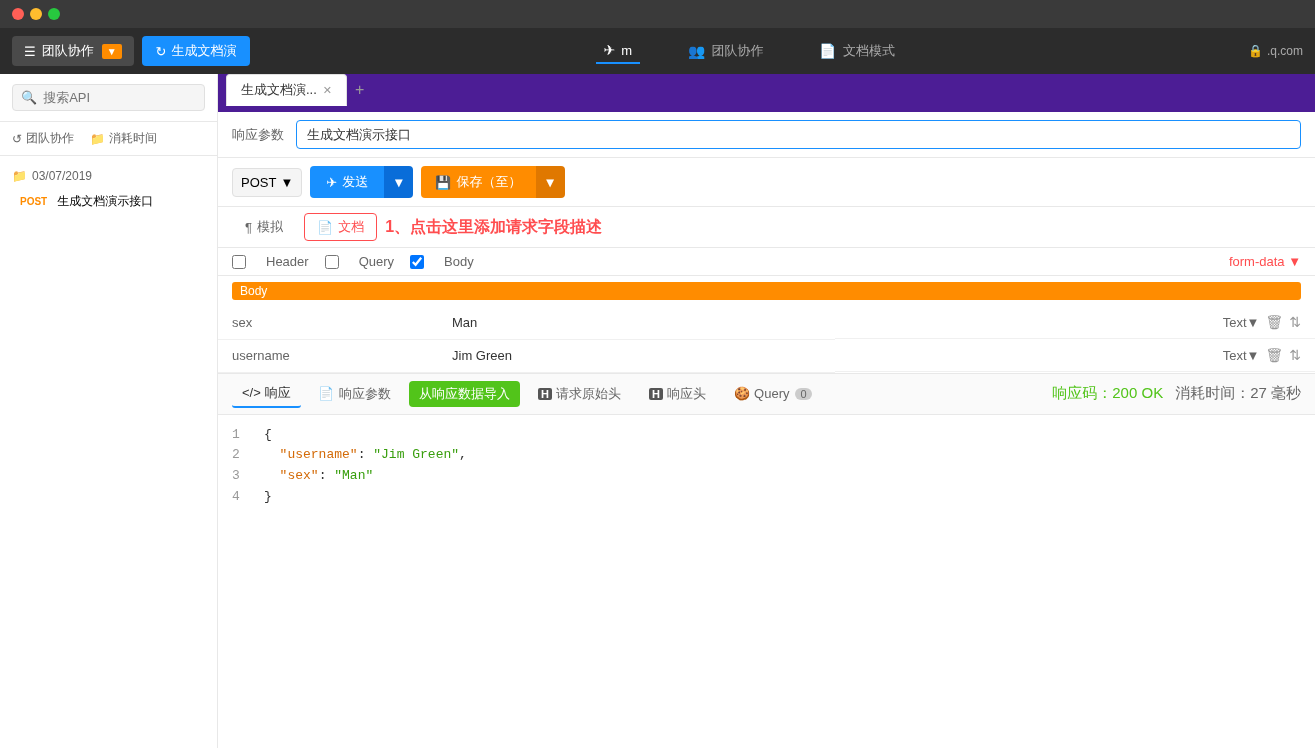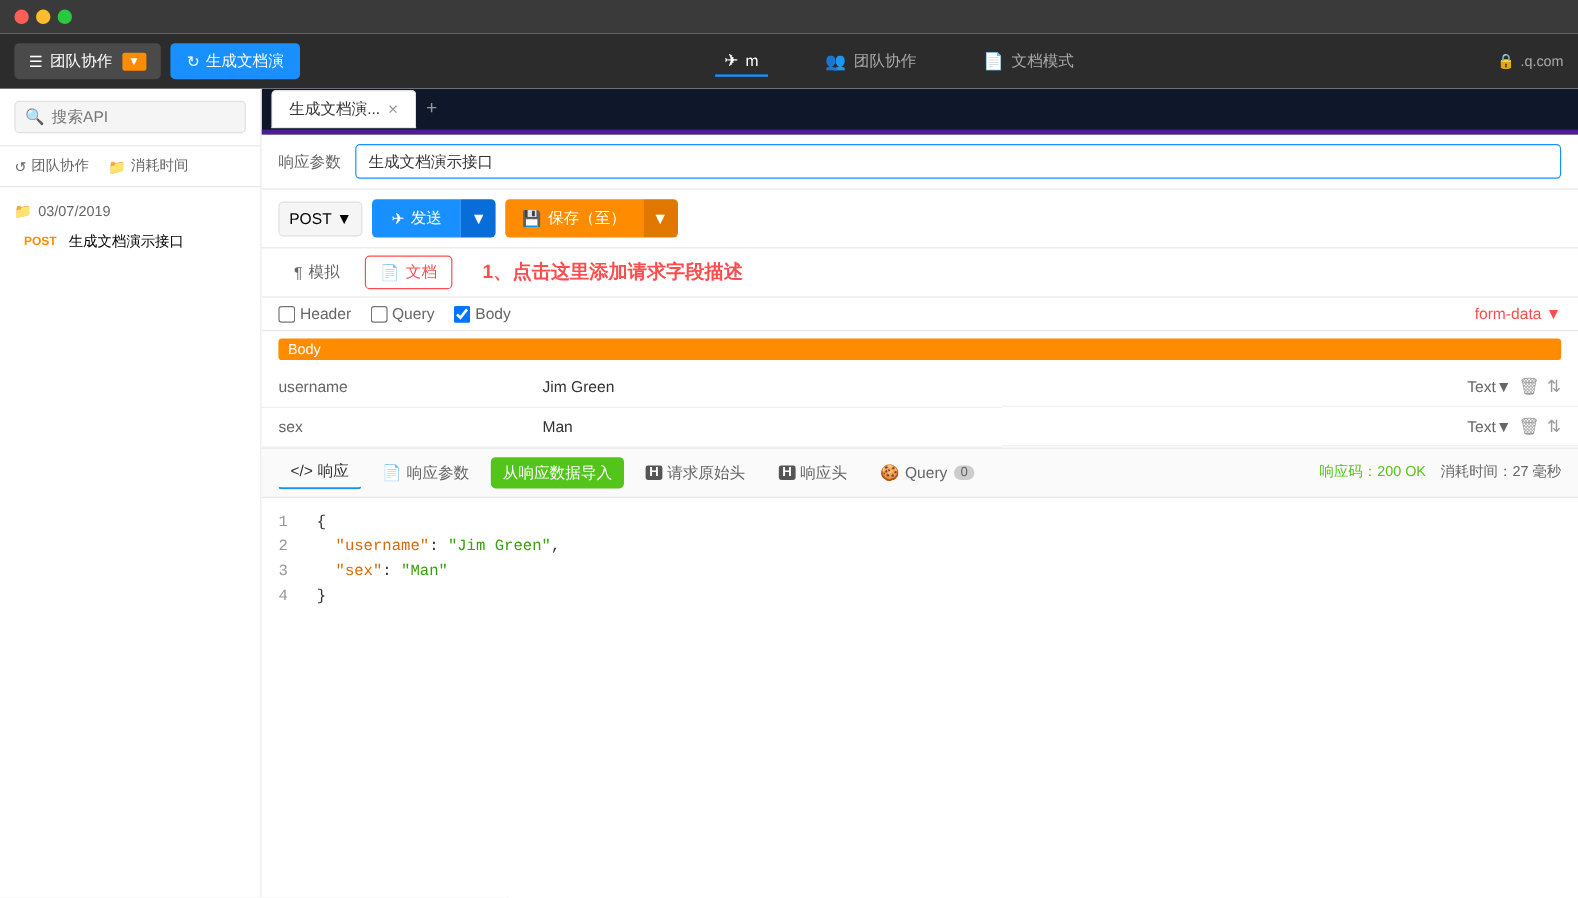--- a/index.html
+++ b/index.html
@@ -188,22 +188,22 @@
       display: flex;
       flex-direction: column;
       background: #fff;
       overflow: hidden;
     }
 
     
     .tab-bar {
       display: flex;
       align-items: center;
-      background: #0f172a;
-      border-bottom: 4px solid #4c1d95;
+      background: #4c1d95;
+      border-bottom: 6px solid #4c1d95;
       padding: 0 8px;
       height: 38px;
       gap: 0;
     }
     .tab {
       padding: 6px 14px;
       font-size: 13px;
       color: #666;
       cursor: pointer;
       border-radius: 4px 4px 0 0;
@@ -338,35 +338,35 @@
       gap: 5px;
     }
     .sub-tab.active {
       border-color: #ff4d4f;
       color: #ff4d4f;
     }
     .doc-hint {
       color: #ff4d4f;
       font-size: 16px;
       font-weight: bold;
-      margin-left: 17px;
+      margin-left: 0;
     }
 
     
     .params-row {
       display: flex;
       align-items: center;
       padding: 6px 14px;
       gap: 16px;
       border-bottom: 1px solid #e8e8e8;
     }
     .checkbox-item {
       display: flex;
       align-items: center;
-      gap: 4px;
+      gap: 20px;
       font-size: 13px;
       color: #666;
     }
     .checkbox-item input[type="checkbox"] {
       width: 14px;
       height: 14px;
     }
     .form-data-label {
       color: #ff4d4f;
       font-size: 13px;
@@ -445,21 +445,21 @@
       color: #333;
       border-bottom: 2px solid #1890ff;
     }
     .response-tab.highlight {
       background: #52c41a;
       color: #fff;
       border-radius: 4px;
     }
     .response-status {
       margin-left: auto;
-      font-size: 12px;
+      font-size: 15px;
       color: #666;
       display: flex;
       gap: 12px;
     }
     .status-ok {
       color: #52c41a;
     }
 
     
     .code-area {
@@ -628,45 +628,45 @@
         <span>Body</span>
       </label>
       <span class="form-data-label">form-data ▼</span>
     </div>
 
     <span class="body-badge">Body</span>
 
     <table class="params-table">
       <tbody>
         <tr>
+          <td>sex</td>
+          <td>Man</td>
+          <td>
+            <div class="row-actions">
+              <span style="font-size:13px;color:#666;">
+                <span>Text</span>▼
+              </span>
+              <span class="icon-btn">🗑</span>
+              <span class="icon-btn">⇅</span>
+            </div>
+          </td>
+        </tr>
+        <tr>
           <td>username</td>
           <td>Jim Green</td>
           <td>
             <div class="row-actions">
               <span style="font-size:13px;color:#666;">
                 <span>Text</span>▼
               </span>
               <span class="icon-btn">🗑</span>
               <span class="icon-btn">⇅</span>
             </div>
           </td>
         </tr>
-        <tr>
-          <td>sex</td>
-          <td>Man</td>
-          <td>
-            <div class="row-actions">
-              <span style="font-size:13px;color:#666;">
-                <span>Text</span>▼
-              </span>
-              <span class="icon-btn">🗑</span>
-              <span class="icon-btn">⇅</span>
-            </div>
-          </td>
-        </tr>
       </tbody>
     </table>
 
     <div class="response-area">
       <div class="response-tabs">
         <div class="response-tab active">
           <span>&lt;/&gt;</span>
           <span>响应</span>
         </div>
         <div class="response-tab">

